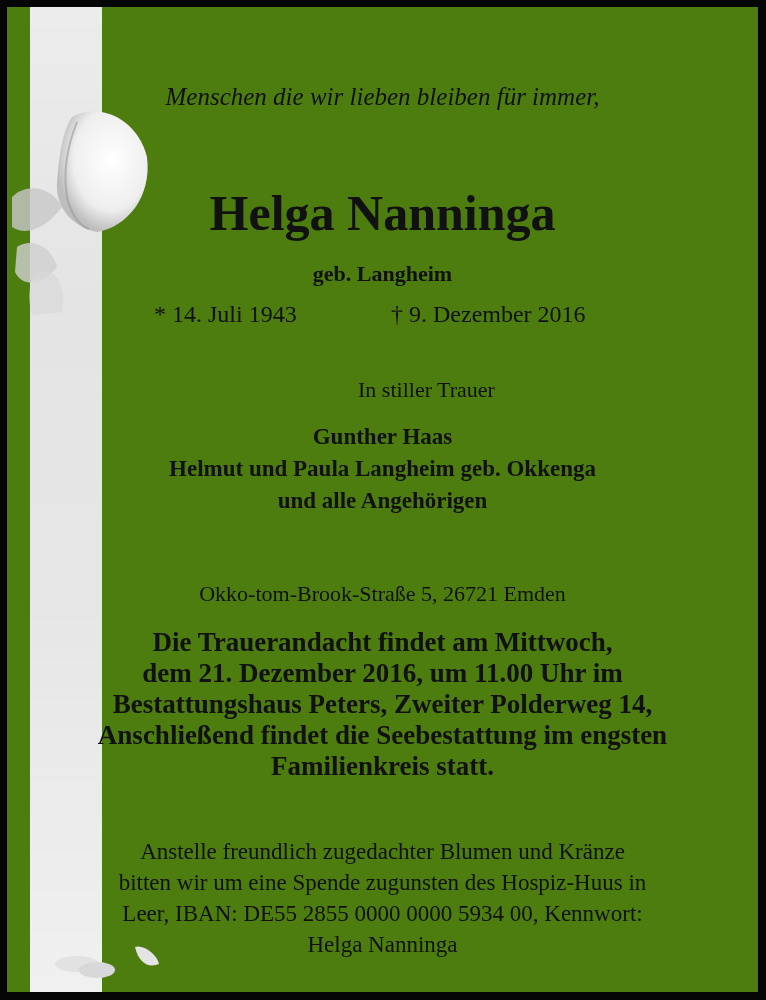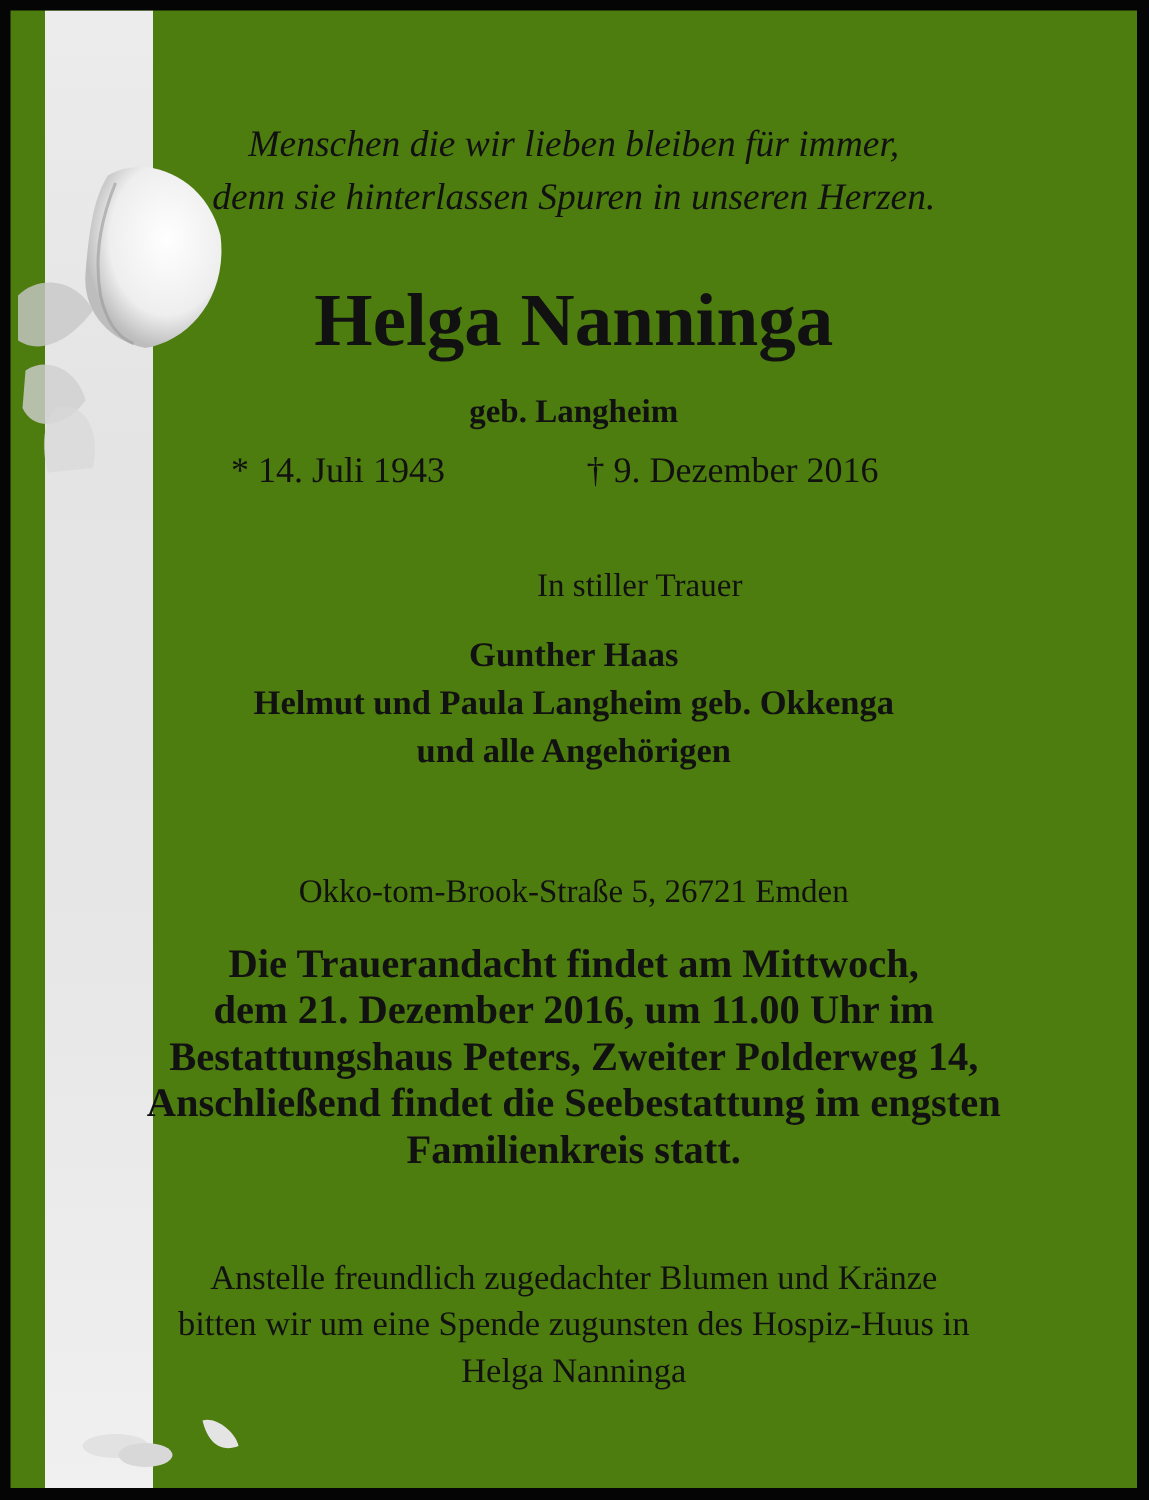--- a/index.html
+++ b/index.html
@@ -55,21 +55,20 @@
 
   <svg class="petals" viewBox="0 0 130 40">
     <ellipse cx="30" cy="22" rx="22" ry="8" fill="#e2e2e2"></ellipse>
     <ellipse cx="50" cy="28" rx="18" ry="8" fill="#d8d8d8"></ellipse>
     <path d="M88 5 C96 2 110 12 112 22 C102 26 92 22 88 5 Z" fill="#e4e4e4"></path>
   </svg>
 
   <div class="content">
     <div class="quote">
       <span class="line">Menschen die wir lieben bleiben für immer,</span>
-      <span class="line">denn sie hinterlassen Spuren in unseren Herzen.</span>
     </div>
 
     <div class="name">Helga Nanninga</div>
     <div class="birthname">geb. Langheim</div>
 
     <div class="dates">
       <span class="birth">* 14. Juli 1943</span>
       <span class="death">† 9. Dezember 2016</span>
     </div>
 
@@ -87,16 +86,17 @@
       <span class="line">Die Trauerandacht findet am Mittwoch,</span>
       <span class="line">dem 21. Dezember 2016, um 11.00 Uhr im</span>
       <span class="line">Bestattungshaus Peters, Zweiter Polderweg 14,</span>
       <span class="line">Anschließend findet die Seebestattung im engsten</span>
       <span class="line">Familienkreis statt.</span>
     </div>
 
     <div class="donation">
       <span class="line">Anstelle freundlich zugedachter Blumen und Kränze</span>
       <span class="line">bitten wir um eine Spende zugunsten des Hospiz-Huus in</span>
+      <span class="line">Leer, IBAN: DE55 2855 0000 0000 5934 00, Kennwort:</span>
       <span class="line">Helga Nanninga</span>
     </div>
   </div>
 </div>
 
 </body></html>

